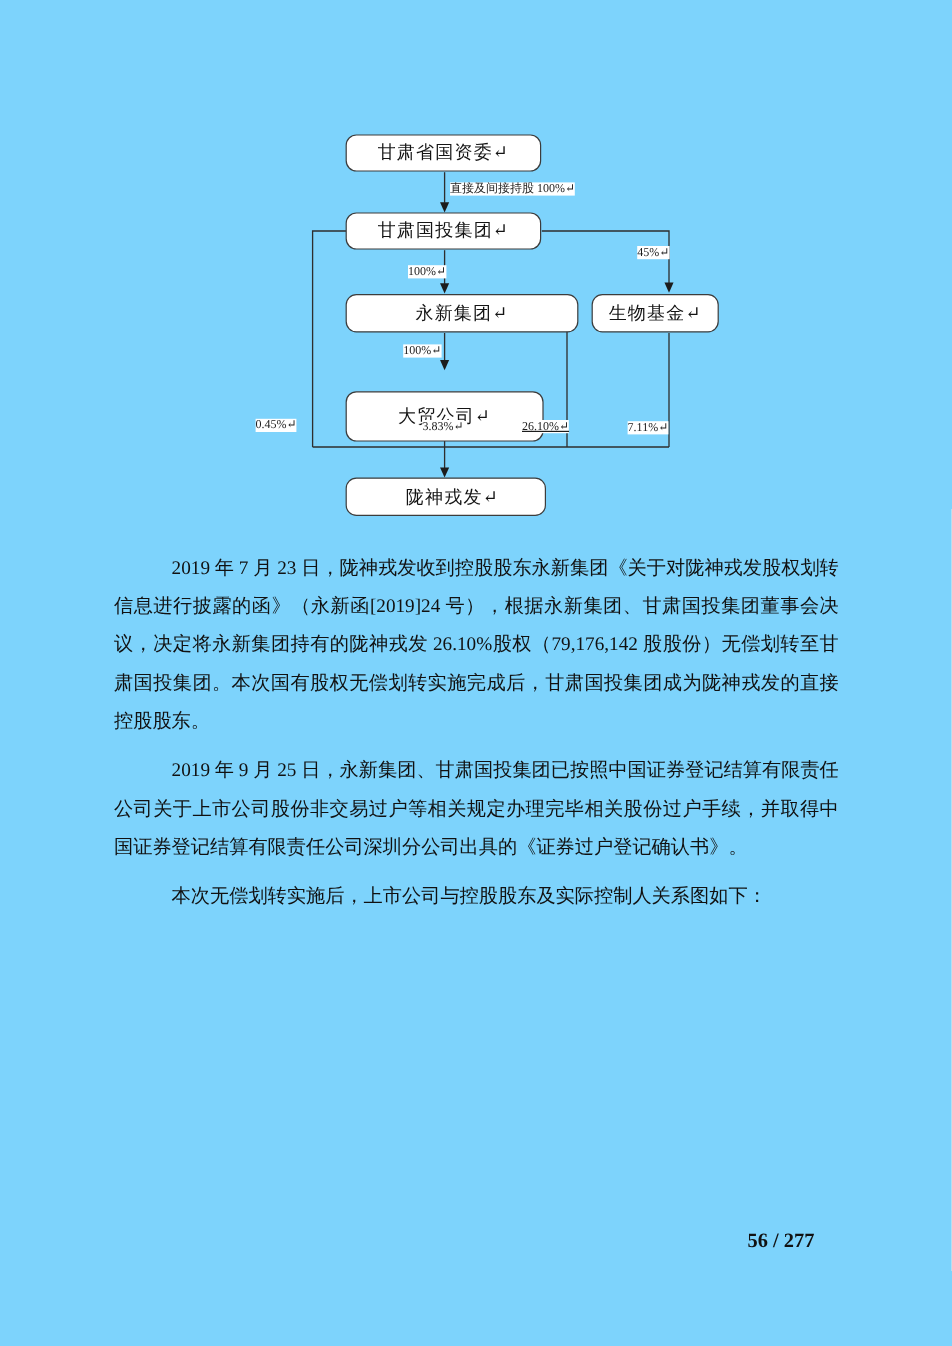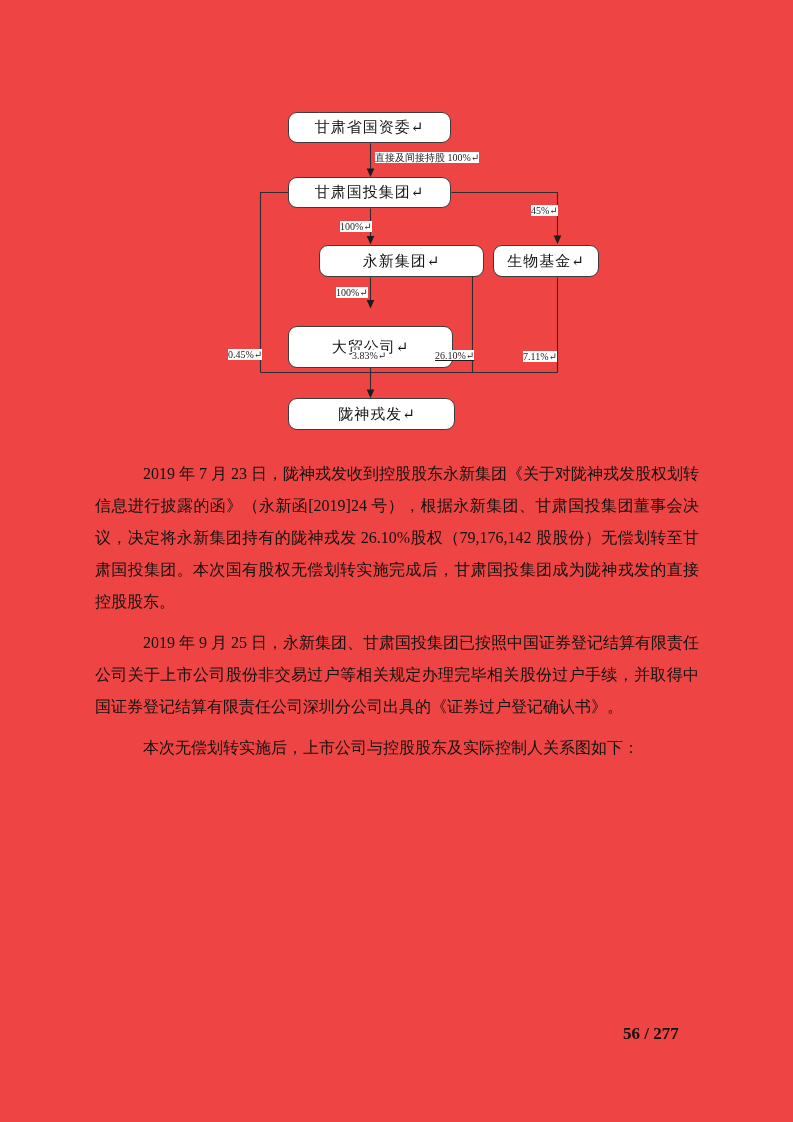--- a/index.html
+++ b/index.html
@@ -1,20 +1,20 @@
 <!DOCTYPE html>
 <html><head>
 <meta charset="utf-8">
 <style>
   html,body{margin:0;padding:0;background:#e8e8e8;}
   .page{
     position:relative;
     width:793px;height:1122px;
     margin:0 auto;
-    background:#ef4444;
+    background:#7dd3fc;
     font-family:"Liberation Serif","DejaVu Serif",serif;
     color:#111;
     overflow:hidden;
   }
   
   .diagram{position:absolute;left:0;top:0;width:793px;height:450px;}
   .diagram svg{position:absolute;left:0;top:0;}
   .node{
     position:absolute;
     box-sizing:border-box;
@@ -22,38 +22,38 @@
     border-radius:9px;
     background:#fff;
     display:flex;align-items:center;justify-content:center;
     font-size:15px;
     letter-spacing:1px;
     color:#141414;
     z-index:2;
   }
   .node-sasac   {left:288px;top:112px;width:163px;height:31px;}
   .node-guotou  {left:288px;top:177px;width:163px;height:31px;}
-  .node-yongxin {left:288px;top:245px;width:165px;height:32px;margin-left:31px;}
+  .node-yongxin {left:288px;top:245px;width:194px;height:32px;}
   .node-biofund {left:493px;top:245px;width:106px;height:32px;}
   .node-damao   {left:288px;top:326px;width:165px;height:42px;}
   .node-longshen{left:288px;top:398px;width:167px;height:32px;padding-left:11px;}
   .elabel{
     position:absolute;
     font-size:10px;
     color:#1c1c1c;
     white-space:nowrap;
     z-index:3;
     background:#fff;
     line-height:11px;
   }
   .l-direct{left:375px;top:152px;}
   .l-100a  {left:340px;top:221px;}
   .l-45    {left:531px;top:205px;text-align:right;}
   .l-100b  {left:336px;top:287px;}
-  .l-045   {left:228px;top:349px;}
+  .l-045   {left:213px;top:349px;}
   .l-383   {left:352px;top:350px;}
   .l-2610  {left:435px;top:350px;text-decoration:underline;}
   .l-711   {left:523px;top:351px;text-align:right;}
   
   .bodytext{
     position:absolute;
     left:95px;top:458px;width:604px;
     font-size:16px;
     line-height:32px;
     text-align:justify;

